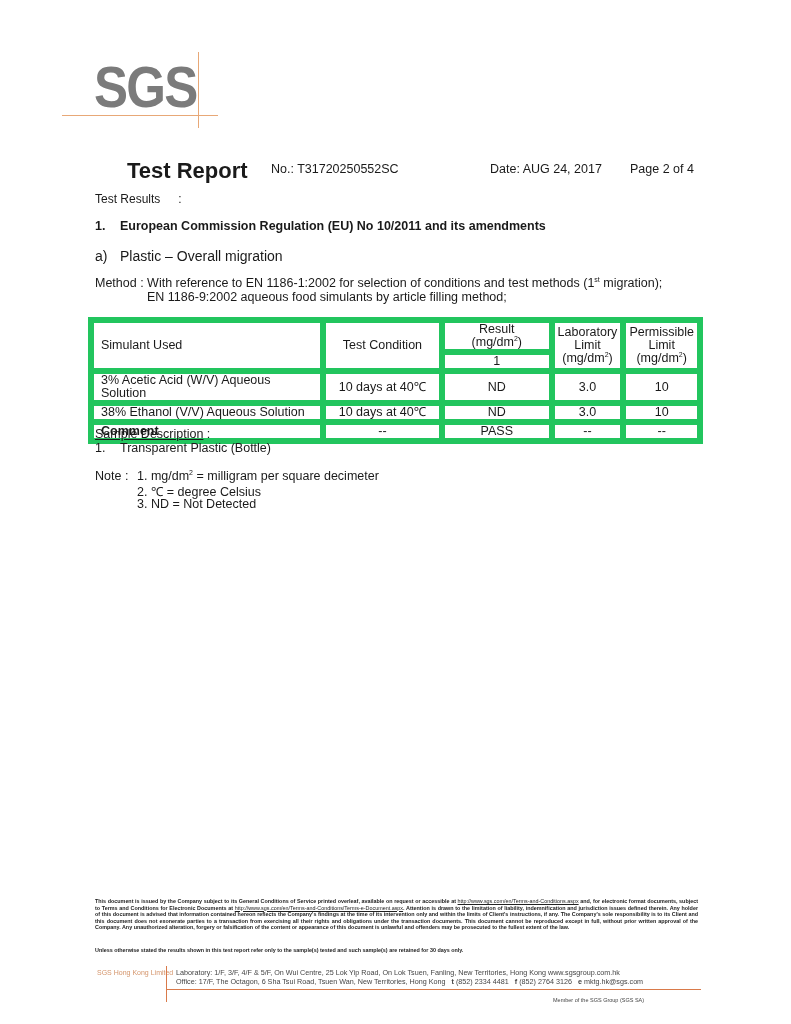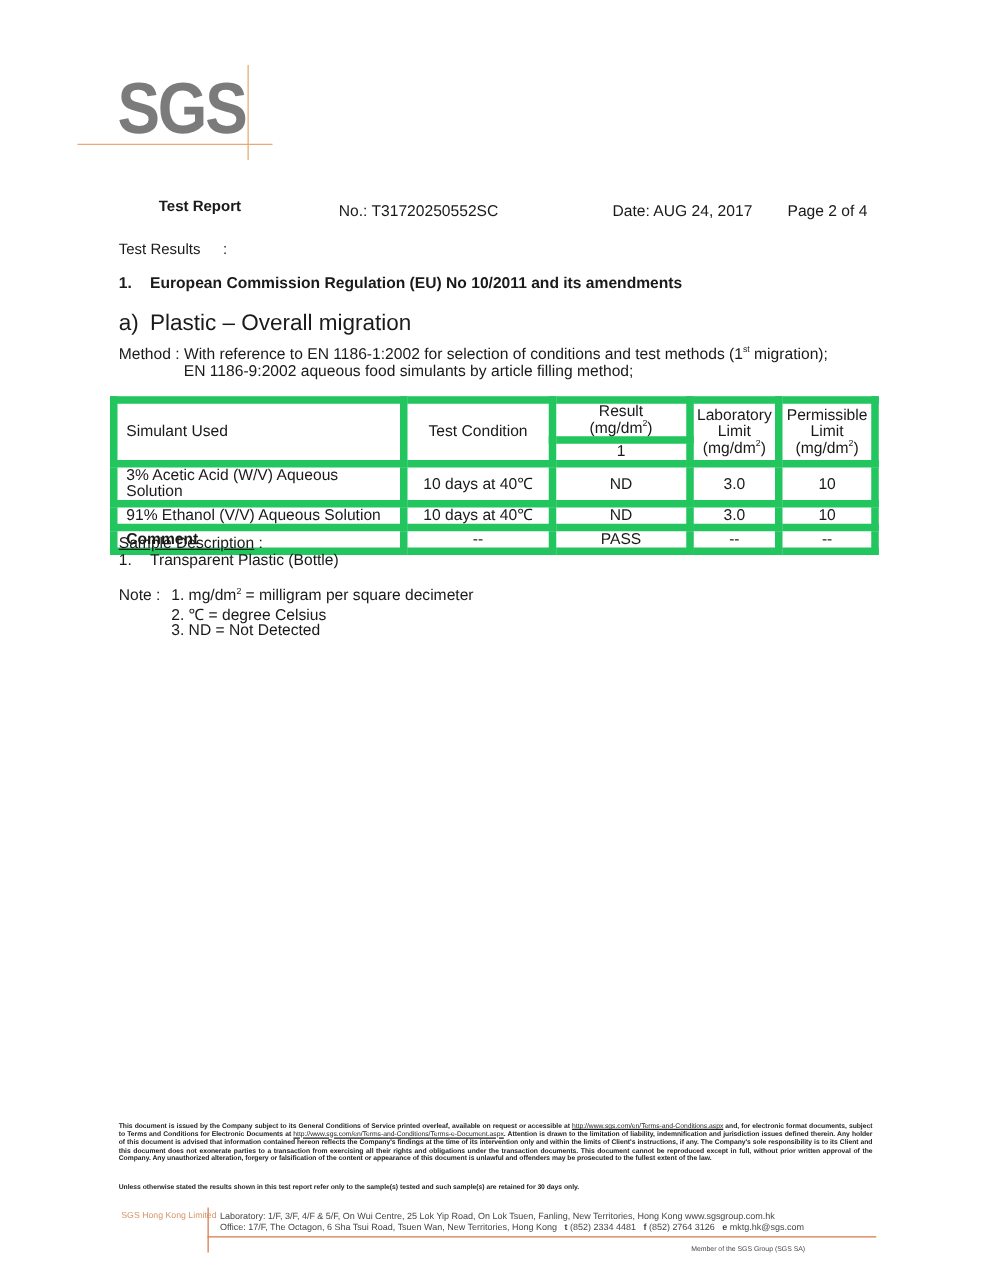--- a/index.html
+++ b/index.html
@@ -6,32 +6,32 @@
     html, body { width: 791px; height: 1024px; background: #ffffff; overflow: hidden; }
     body { position: relative; font-family: "Liberation Sans", sans-serif; color: #1a1a1a; font-size: 12px; }
 
     .logo-wrap { position: absolute; left: 62px; top: 52px; width: 160px; height: 78px; }
     .logo-text { position: absolute; left: 32px; top: 6px; font-family: "Liberation Sans", sans-serif; font-weight: bold;
                  font-size: 58px; letter-spacing: -2px; color: #7b7b7b; line-height: 58px; transform: scaleX(0.88); transform-origin: left top; }
     .logo-hline { position: absolute; left: 0; top: 63px; width: 156px; height: 1px; background: #e8a877; }
     .logo-vline { position: absolute; left: 136px; top: 0; width: 1px; height: 76px; background: #e8a877; }
 
     .abs { position: absolute; white-space: nowrap; }
-    .report-title { left: 127px; top: 158px; font-size: 12px; font-weight: bold; }
+    .report-title { left: 127px; top: 158px; font-size: 22px; font-weight: bold; }
     .report-no { left: 271px; top: 162px; font-size: 12.5px; text-align: right; }
     .report-date { left: 490px; top: 162px; font-size: 12.5px; }
     .report-page { left: 630px; top: 162px; font-size: 12.5px; }
 
     .test-results { left: 95px; top: 192px; font-size: 12px; }
     .test-results .colon { margin-left: 18px; }
 
     .section-heading { left: 95px; top: 219px; font-size: 12.5px; font-weight: bold; }
     .section-heading .num { display: inline-block; width: 25px; }
 
-    .sub-heading { left: 95px; top: 248px; font-size: 18px; }
+    .sub-heading { left: 95px; top: 248px; font-size: 14px; }
     .sub-heading .num { display: inline-block; width: 25px; }
 
     .method-1 { left: 95px; top: 276px; font-size: 12.5px; }
     .method-2 { left: 147px; top: 290px; font-size: 12.5px; }
     sup { font-size: 7px; vertical-align: super; line-height: 0; }
 
     table.results { position: absolute; left: 88px; top: 317px; width: 615px; border-collapse: collapse; font-size: 12.5px; }
     table.results td, table.results th { border: 6px solid #22c55e; font-weight: normal; padding: 0 3px; line-height: 13px; }
     table.results th { text-align: center; vertical-align: middle; }
     table.results th.left { text-align: left; padding-left: 7px; }
@@ -126,21 +126,21 @@
     <th style="height:16px;">1</th>
   </tr>
   <tr>
     <td class="left">3% Acetic Acid (W/V) Aqueous Solution</td>
     <td>10 days at 40℃</td>
     <td>ND</td>
     <td>3.0</td>
     <td>10</td>
   </tr>
   <tr>
-    <td class="left">91% Ethanol (V/V) Aqueous Solution</td>
+    <td class="left">38% Ethanol (V/V) Aqueous Solution</td>
     <td>10 days at 40℃</td>
     <td>ND</td>
     <td>3.0</td>
     <td>10</td>
   </tr>
   <tr class="comment">
     <td class="left">Comment</td>
     <td>--</td>
     <td>PASS</td>
     <td>--</td>

